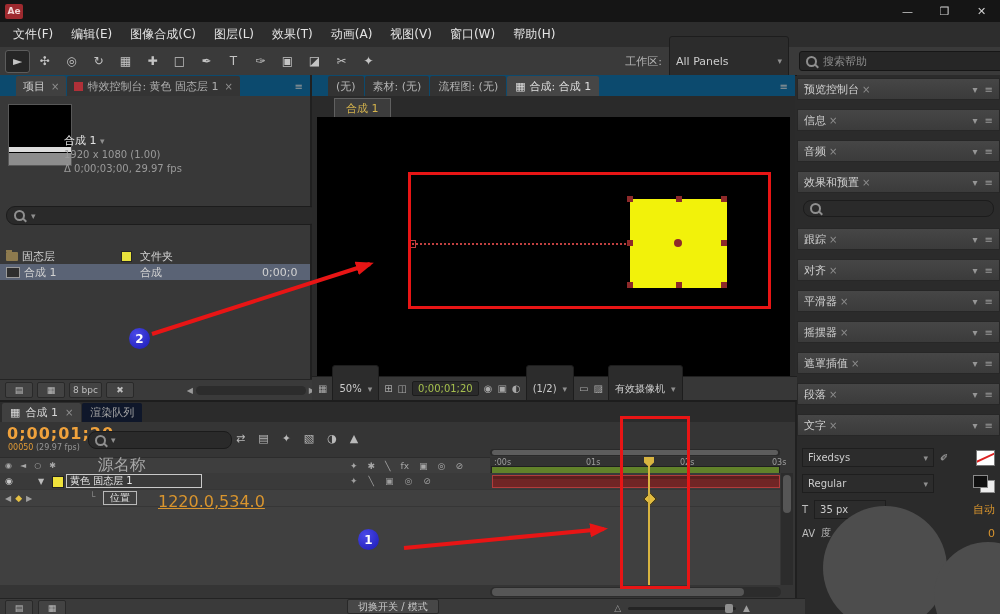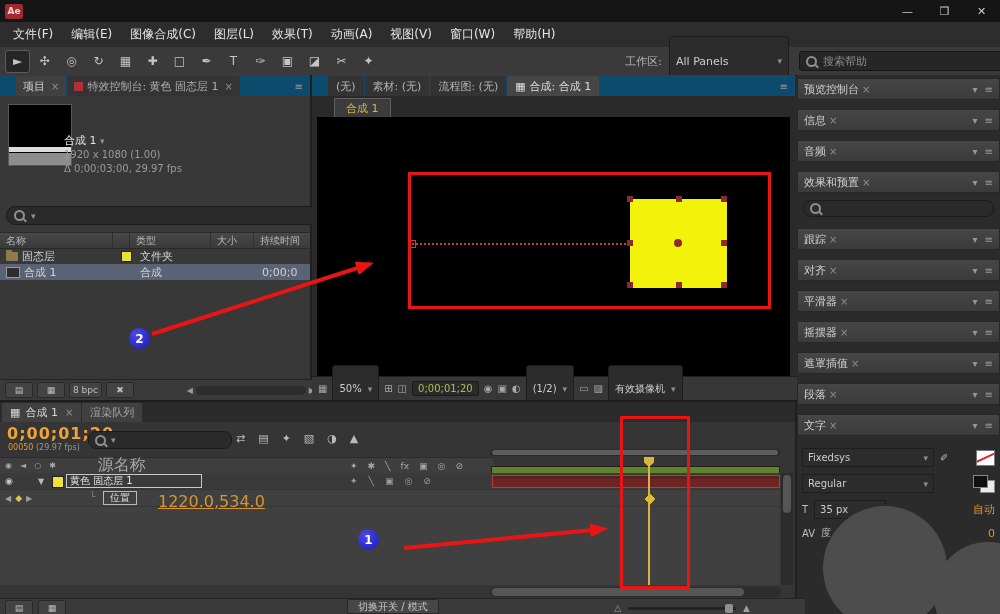--- a/index.html
+++ b/index.html
@@ -138,21 +138,21 @@
   .ml-auto { margin-left:auto; }
   .wm-circle { position:absolute; border-radius:50%; background:#4d4d4d; }
 
   
   .timeline-panel { position:absolute; left:0; top:400px; width:795px; height:214px; background:#353535;
                     border-top:2px solid #1d1d1d; border-right:2px solid #202020; }
   .tl-tabs { height:20px; background:#2b2b2b; display:flex; align-items:flex-end; gap:1px; padding-left:2px; }
   .tl-tab { height:19px; padding:0 8px; display:flex; align-items:center; gap:5px; font-size:11px;
             border-radius:2px 2px 0 0; }
   .tl-tab.active { background:#404040; color:#d8d8d8; }
-  .tl-tab.dim { background:#404040; color:#a6a6a6; }
+  .tl-tab.dim { background:#0f172a; color:#a6a6a6; }
   .tl-timecode { position:absolute; left:7px; top:22px; font-size:16px; font-weight:bold; color:#f0a23c;
                  letter-spacing:1px; }
   .tl-frame { position:absolute; left:8px; top:41px; font-size:8px; }
   .fnum { color:#e09a35; } .ffps { color:#969696; }
   .tl-search { position:absolute; left:88px; top:29px; width:130px; height:16px; background:#2a2a2a;
                border:1px solid #1b1b1b; border-radius:8px; display:flex; align-items:center; gap:5px; padding:0 6px; }
   .tl-quick { position:absolute; left:236px; top:30px; display:flex; gap:13px; color:#b9b9b9; font-size:11px; }
   .tl-colhead { position:absolute; left:0; top:55px; width:489px; height:15px; background:#3e3e3e;
                 border-top:1px solid #2c2c2c; border-bottom:1px solid #2c2c2c; display:flex;
                 align-items:center; font-size:9px; color:#a8a8a8; padding-left:5px; }
@@ -266,27 +266,20 @@
         <span>合成 1</span>
         <span class="dd-caret">▾</span>
       </div>
       <div class="ci-dim">1920 x 1080 (1.00)</div>
       <div class="ci-dur">Δ 0;00;03;00, 29.97 fps</div>
     </div>
     <div class="proj-search">
       <span class="mag"></span>
       <span class="dd-caret">▾</span>
     </div>
-    <div class="proj-cols">
-      <span class="pc pc-name">名称</span>
-      <span class="pc pc-label"></span>
-      <span class="pc pc-type">类型</span>
-      <span class="pc pc-size">大小</span>
-      <span class="pc pc-dur">持续时间</span>
-    </div>
     <div class="proj-rows">
 
     <div class="prow icon-folder">
         <span class="cell-name">
             <span class="row-icon"></span>
             <span>固态层</span>
           </span>
         <span class="cell-label">
             <span class="label-chip"></span>
           </span>
@@ -545,20 +538,27 @@
           <span>✱</span>
           <span>╲</span>
           <span>fx</span>
           <span>▣</span>
           <span>◎</span>
           <span>⊘</span>
         </span>
     </div>
     <div class="tl-nav">
         <div class="thumbbar"></div>
+      </div>
+    <div class="tl-ruler">
+
+    <span class="tick">:00s</span>
+        <span class="tick">01s</span>
+        <span class="tick">02s</span>
+        <span class="tick">03s</span>
       </div>
     <div class="workarea"></div>
     <div class="tl-rows">
       <div class="trow trow1">
         <span class="eye">◉</span>
         <span class="twirl">▼</span>
         <span class="lchip"></span>
         <span class="lname">黄色 固态层 1</span>
         <span class="sw-row">
 

